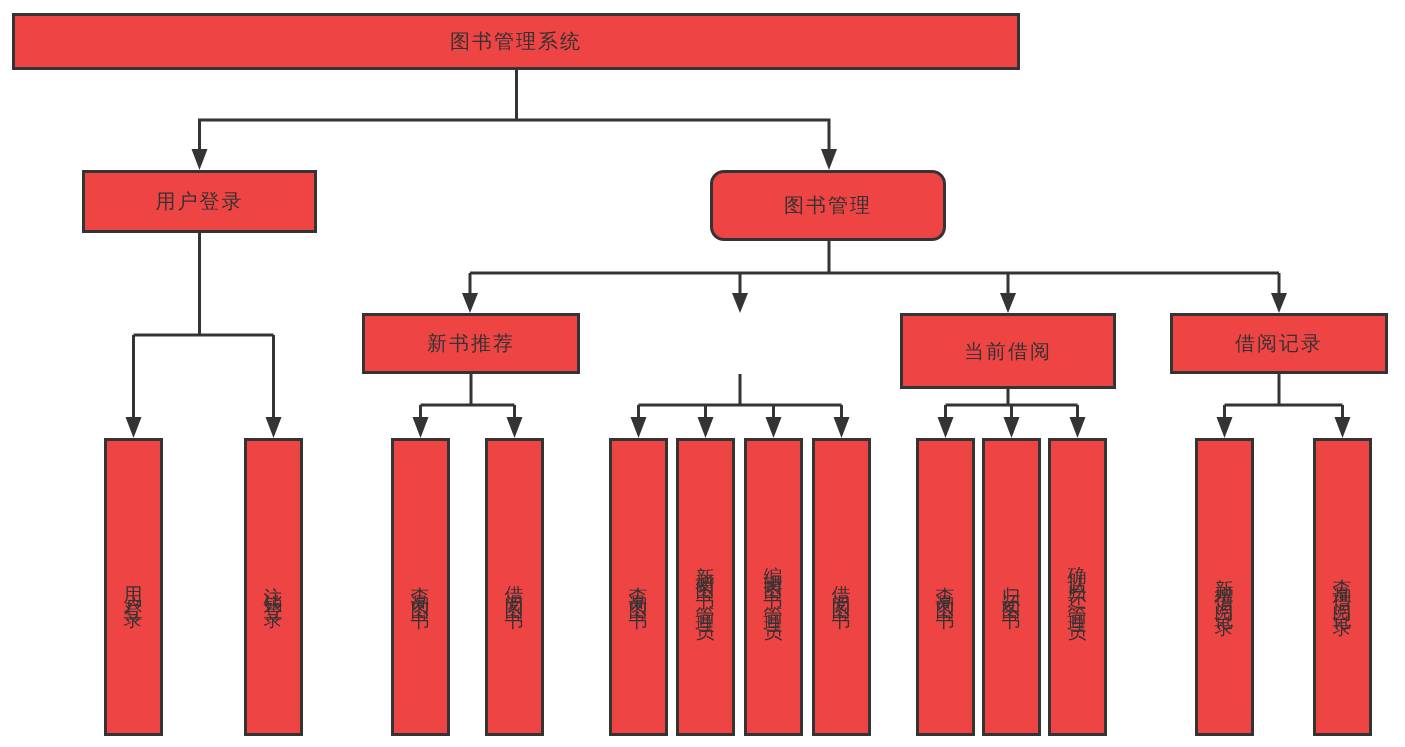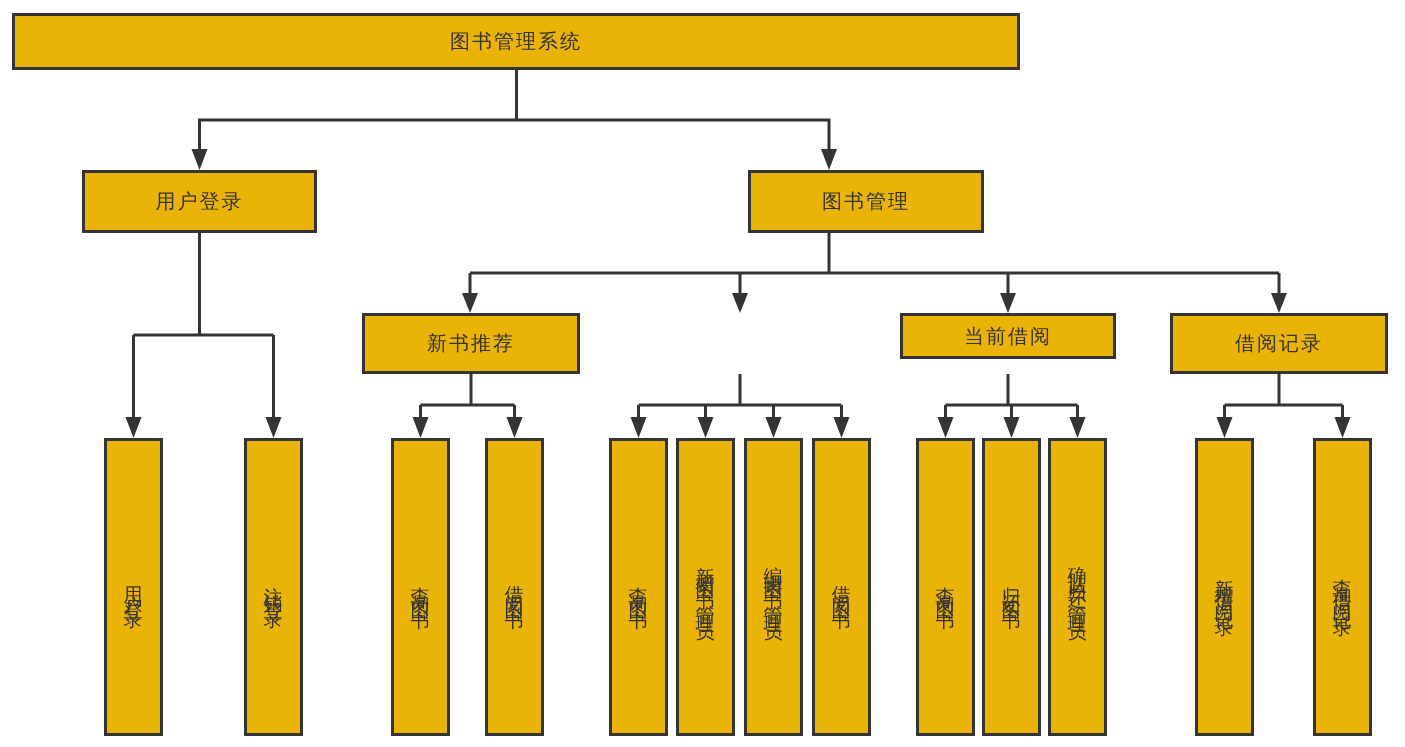--- a/index.html
+++ b/index.html
@@ -14,41 +14,41 @@
   }
   #connectors {
     position: absolute;
     left: 0; top: 0;
     width: 1405px; height: 747px;
   }
   .box {
     position: absolute;
     box-sizing: border-box;
     border: 3px solid #343434;
-    background: #eab308;
+    background: #ef4444;
     display: flex;
     align-items: center;
     justify-content: center;
     text-align: center;
   }
   .box.h { font-size: 20px; letter-spacing: 2px; }
   .box.v span {
     writing-mode: vertical-rl;
     text-orientation: mixed;
     font-size: 19px;
     letter-spacing: 8px;
     line-height: 1;
   }
   
   .n-root   { left: 12px;   top: 13px;  width: 1008px; height: 57px; }
   .n-login  { left: 82px;   top: 170px; width: 235px;  height: 63px; }
-  .n-mgmt   { left: 748px;  top: 170px; width: 236px;  height: 63px; }
+  .n-mgmt   { left: 710px;  top: 170px; width: 236px;  height: 71px; border-radius: 14px; }
   .n-rec    { left: 362px;  top: 313px; width: 218px;  height: 61px; }
   .n-borrow { left: 632px;  top: 313px; width: 216px;  height: 61px; }
-  .n-cur    { left: 900px;  top: 313px; width: 216px;  height: 46px; }
+  .n-cur    { left: 900px;  top: 313px; width: 216px;  height: 76px; }
   .n-rec2   { left: 1170px; top: 313px; width: 218px;  height: 61px; }
   
   .leaf { top: 438px; width: 59px; height: 298px; }
   .l1  { left: 104px; }
   .l2  { left: 244px; }
   .l3  { left: 391px; }
   .l4  { left: 485px; }
   .l5  { left: 609px; }
   .l6  { left: 676px; }
   .l7  { left: 744px; }

